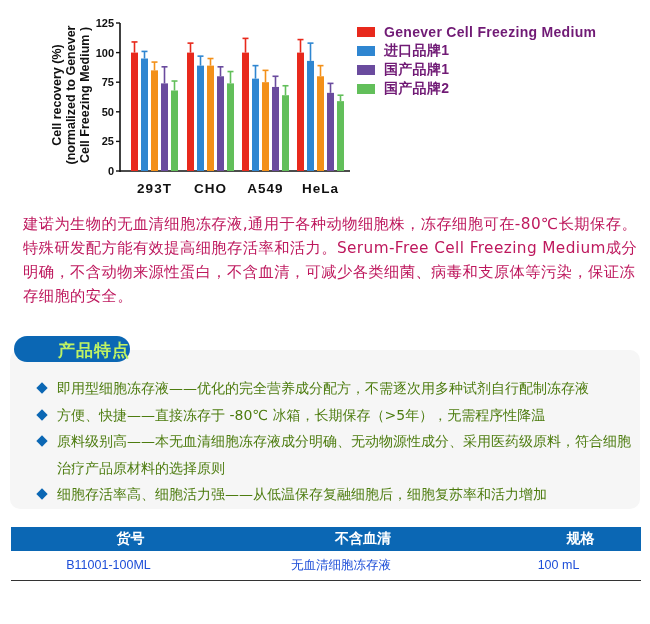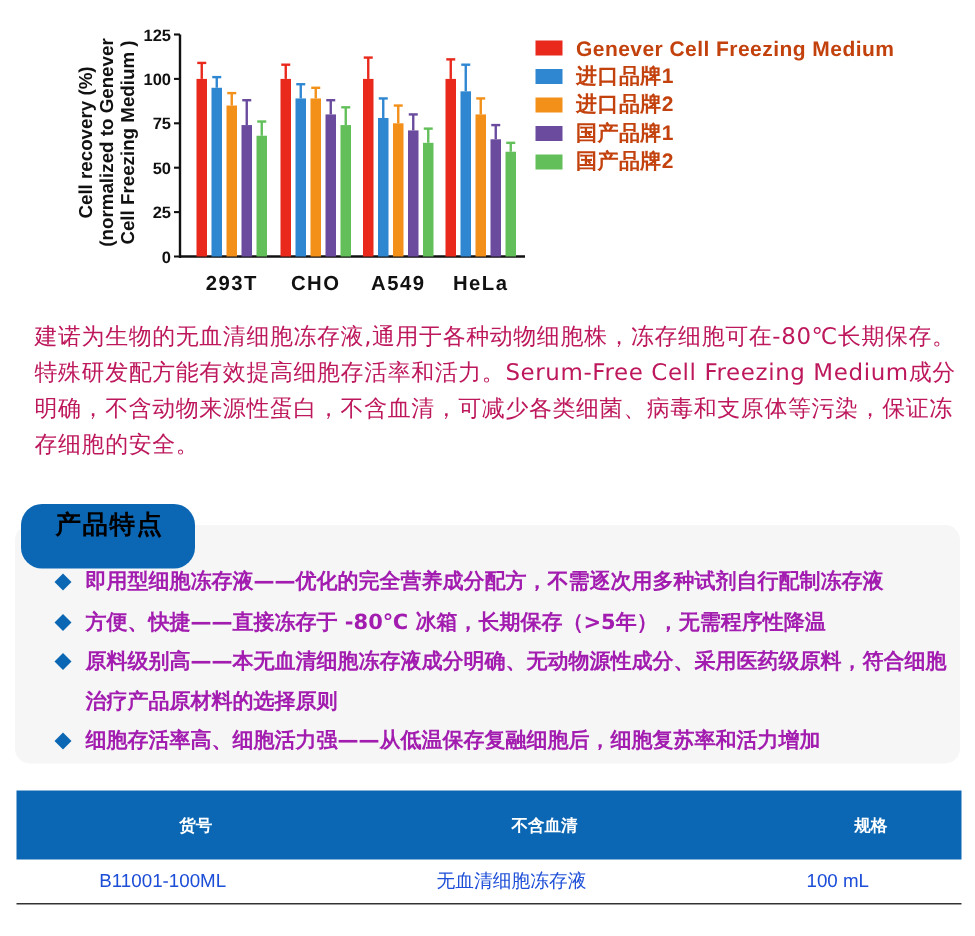--- a/index.html
+++ b/index.html
@@ -4,35 +4,35 @@
 <style>
   * { margin:0; padding:0; box-sizing:border-box; }
   html, body { width:650px; height:624px; background:#ffffff; overflow:hidden; }
   body { position:relative; font-family:"DejaVu Sans", "Liberation Sans", sans-serif; color:#222; }
 
   
   #chart { position:absolute; left:0; top:0; width:650px; height:205px; }
   .legend { position:absolute; left:357px; top:22px; }
   .legend-item { display:flex; align-items:center; height:19px; }
   .legend-swatch { width:18px; height:10px; margin-right:9px; }
-  .legend-label { font-family:"Liberation Sans", sans-serif; font-weight:bold; font-size:14px; color:#c2410c; white-space:nowrap; letter-spacing:0.3px; }
+  .legend-label { font-family:"Liberation Sans", sans-serif; font-weight:bold; font-size:14px; color:#701a75; white-space:nowrap; letter-spacing:0.3px; }
 
   
   .desc { position:absolute; left:23px; top:212px; width:620px; font-size:15.3px; line-height:24px; color:#be185d; letter-spacing:0.4px; }
 
   
   .features-box { position:absolute; left:10px; top:350px; width:630px; height:159px; background:#f6f6f6; border-radius:10px; }
-  .features-pill { position:absolute; left:14px; top:336px; width:116px; height:43px; background:#0b67b4; border-radius:14px; color:#000000; font-size:17px; font-weight:bold; line-height:28px; padding-left:23px; letter-spacing:1px; }
+  .features-pill { position:absolute; left:14px; top:336px; width:116px; height:26px; background:#0b67b4; border-radius:14px; color:#bef264; font-size:17px; font-weight:bold; line-height:28px; padding-left:23px; letter-spacing:1px;text-align:right; }
   .feature-list { position:absolute; left:38px; top:375px; width:600px; list-style:none; }
-  .feature-item { position:relative; padding-left:19px; font-size:14px; line-height:26.5px; color:#a21caf;font-weight:bold; }
+  .feature-item { position:relative; padding-left:19px; font-size:14px; line-height:26.5px; color:#4d7c0f; }
   .feature-bullet { position:absolute; left:0; top:9px; width:8px; height:8px; background:#0b67b4; transform:rotate(45deg); }
 
   
   .spec-table { position:absolute; left:11px; top:527px; width:630px; border-collapse:collapse; font-family:"Liberation Sans", sans-serif; }
-  .spec-table th { background:#0b67b4; color:#fff; font-size:11px; font-weight:bold; height:46px; text-align:center;padding-left:44px; }
+  .spec-table th { background:#0b67b4; color:#fff; font-size:14px; font-weight:bold; height:24px; text-align:center;padding-left:44px; }
   .spec-table td { font-size:12.5px; color:#1d4ed8; text-align:center; height:29px; border-bottom:1.5px solid #333; }
   .col1 { width:195px; } .col2 { width:270px; } .col3 { width:165px; }
 </style>
 </head>
 <body>
 
 <div id="chart">
   <svg id="chart-svg" width="350" height="205">
       <line x1="120" y1="23" x2="120" y2="172" stroke="#111" stroke-width="1.6"></line>
       <line x1="116" y1="171" x2="120" y2="171" stroke="#111" stroke-width="1.4"></line>
@@ -121,24 +121,20 @@
   <div class="legend">
     <div class="legend-item">
         <span class="legend-swatch" style="background: rgb(232, 41, 28);"></span>
         <span class="legend-label">Genever Cell Freezing Medium</span>
       </div>
     <div class="legend-item">
         <span class="legend-swatch" style="background: rgb(47, 134, 209);"></span>
         <span class="legend-label">进口品牌1</span>
       </div>
     <div class="legend-item">
-        <span class="legend-swatch" style="background: rgb(243, 144, 25);"></span>
-        <span class="legend-label">进口品牌2</span>
-      </div>
-    <div class="legend-item">
         <span class="legend-swatch" style="background: rgb(106, 75, 158);"></span>
         <span class="legend-label">国产品牌1</span>
       </div>
     <div class="legend-item">
         <span class="legend-swatch" style="background: rgb(98, 191, 90);"></span>
         <span class="legend-label">国产品牌2</span>
       </div>
   </div>
 </div>
 

